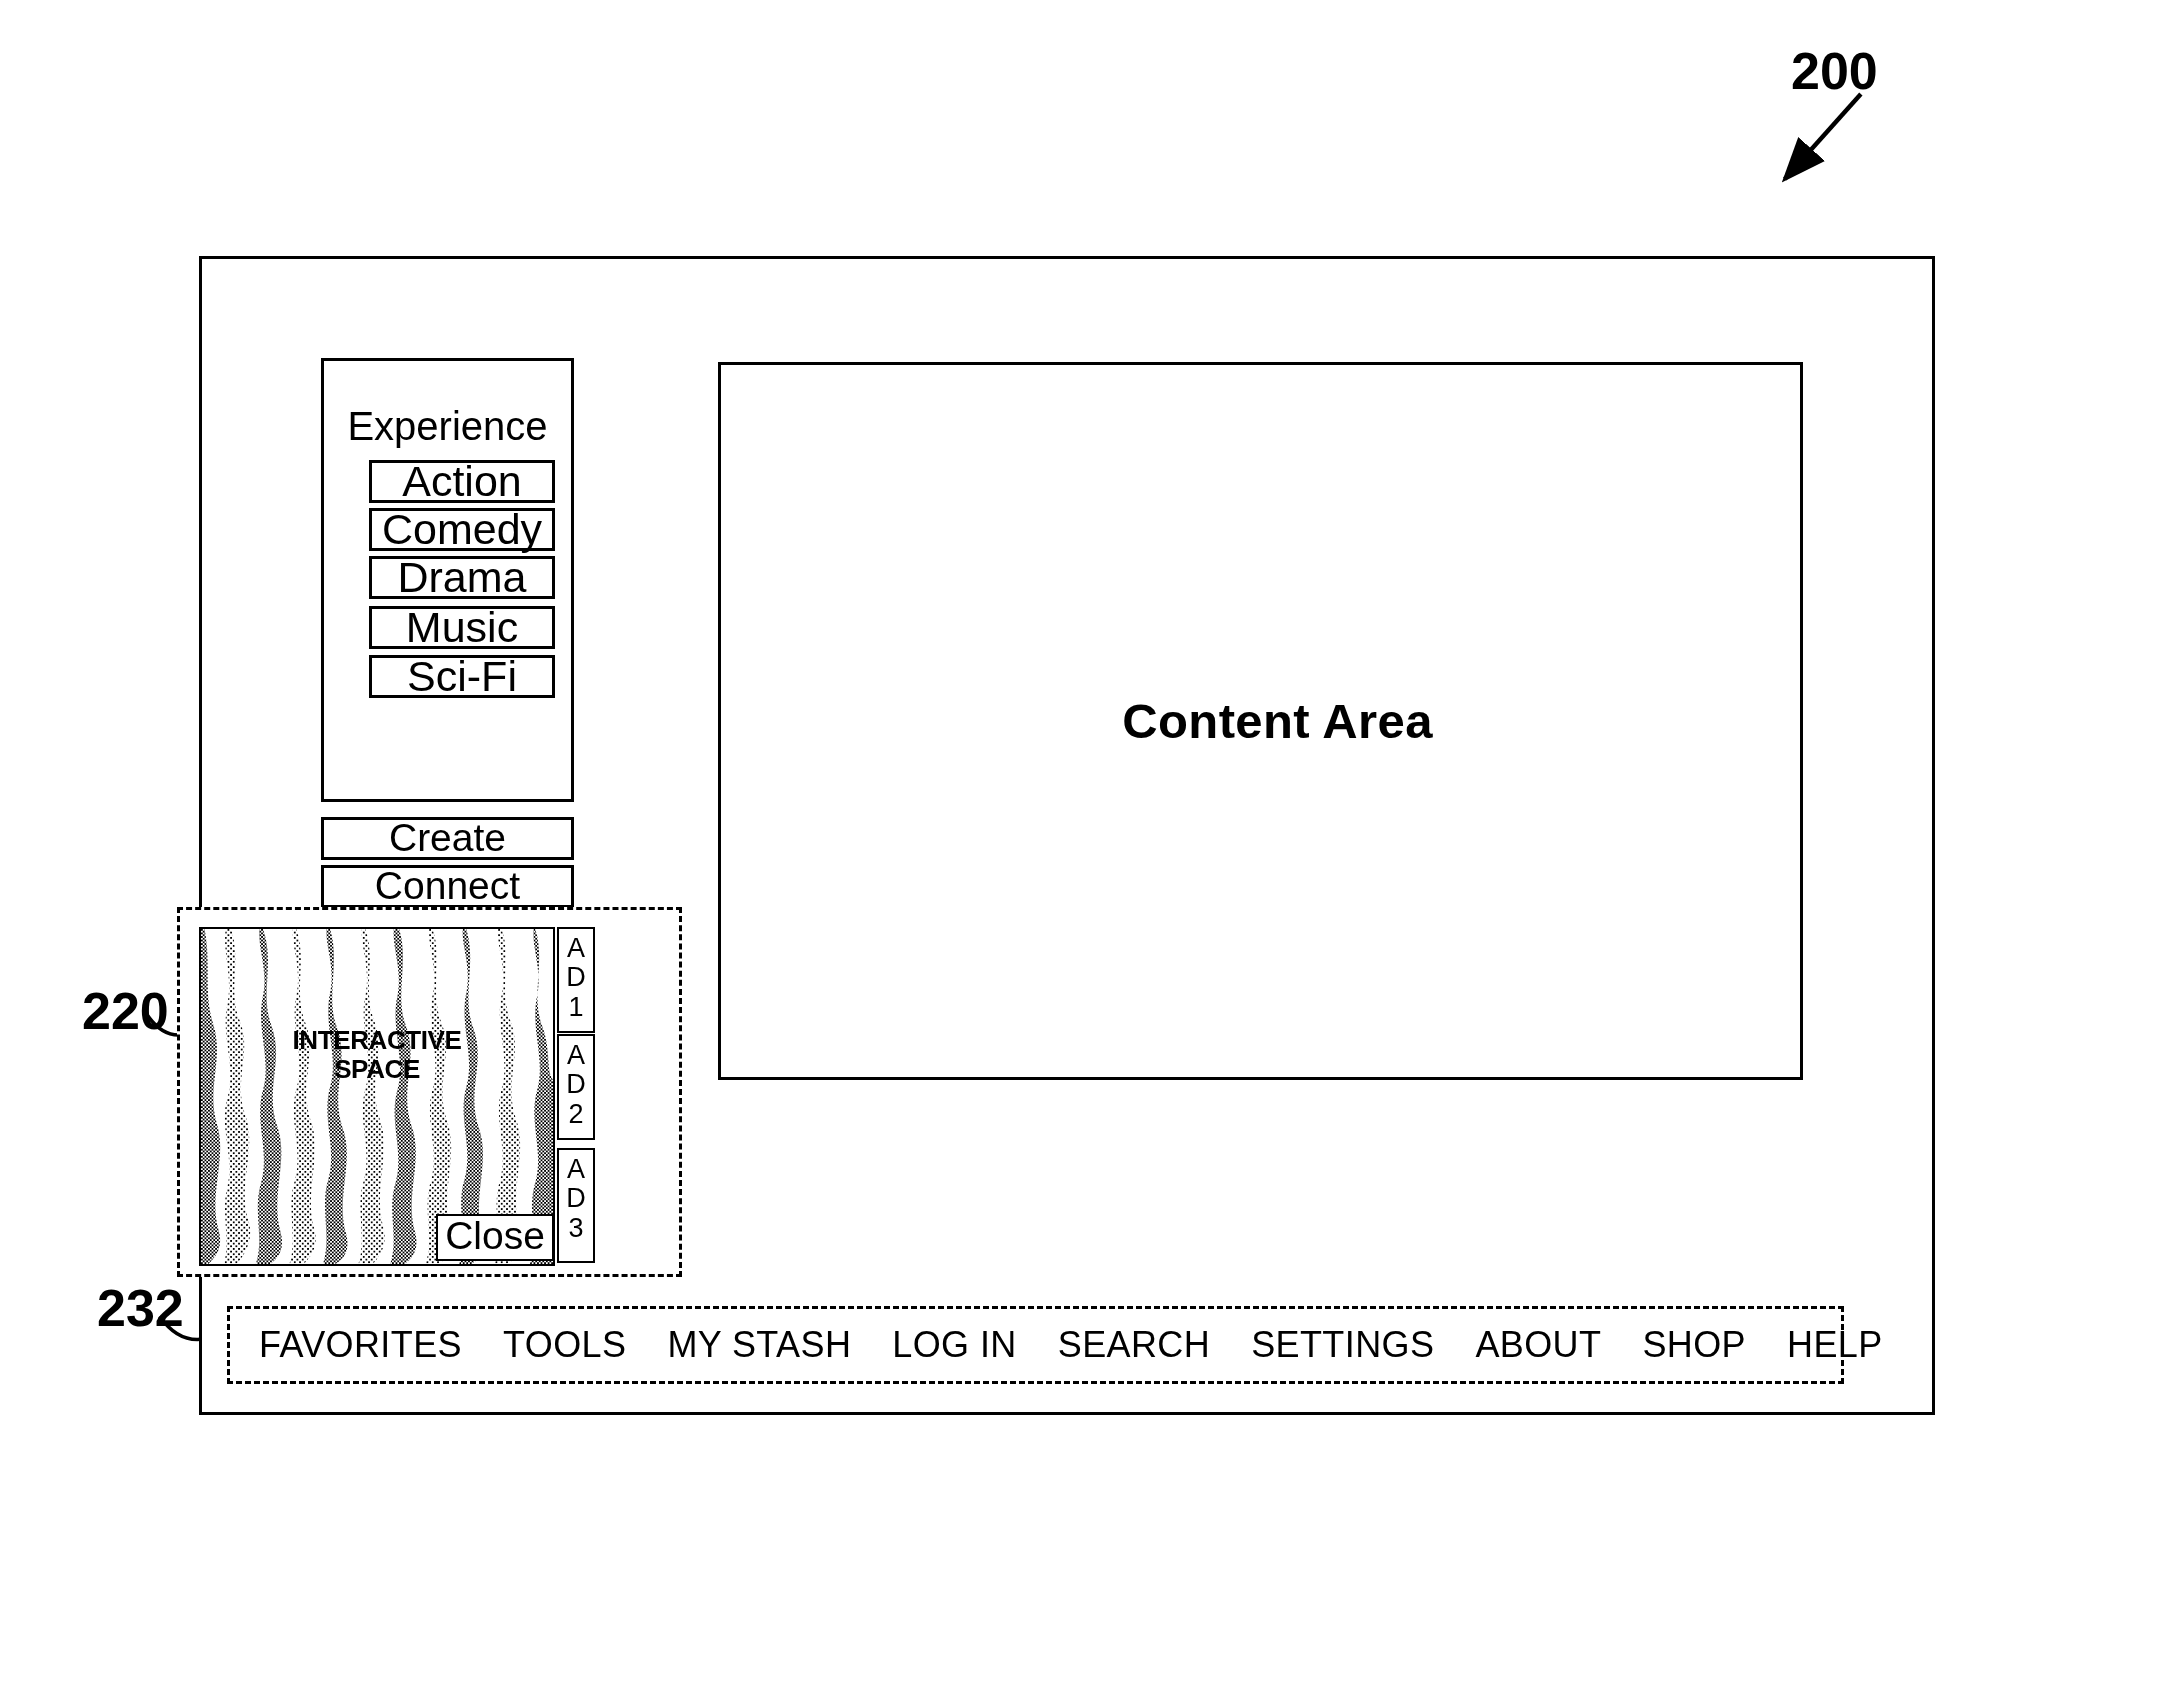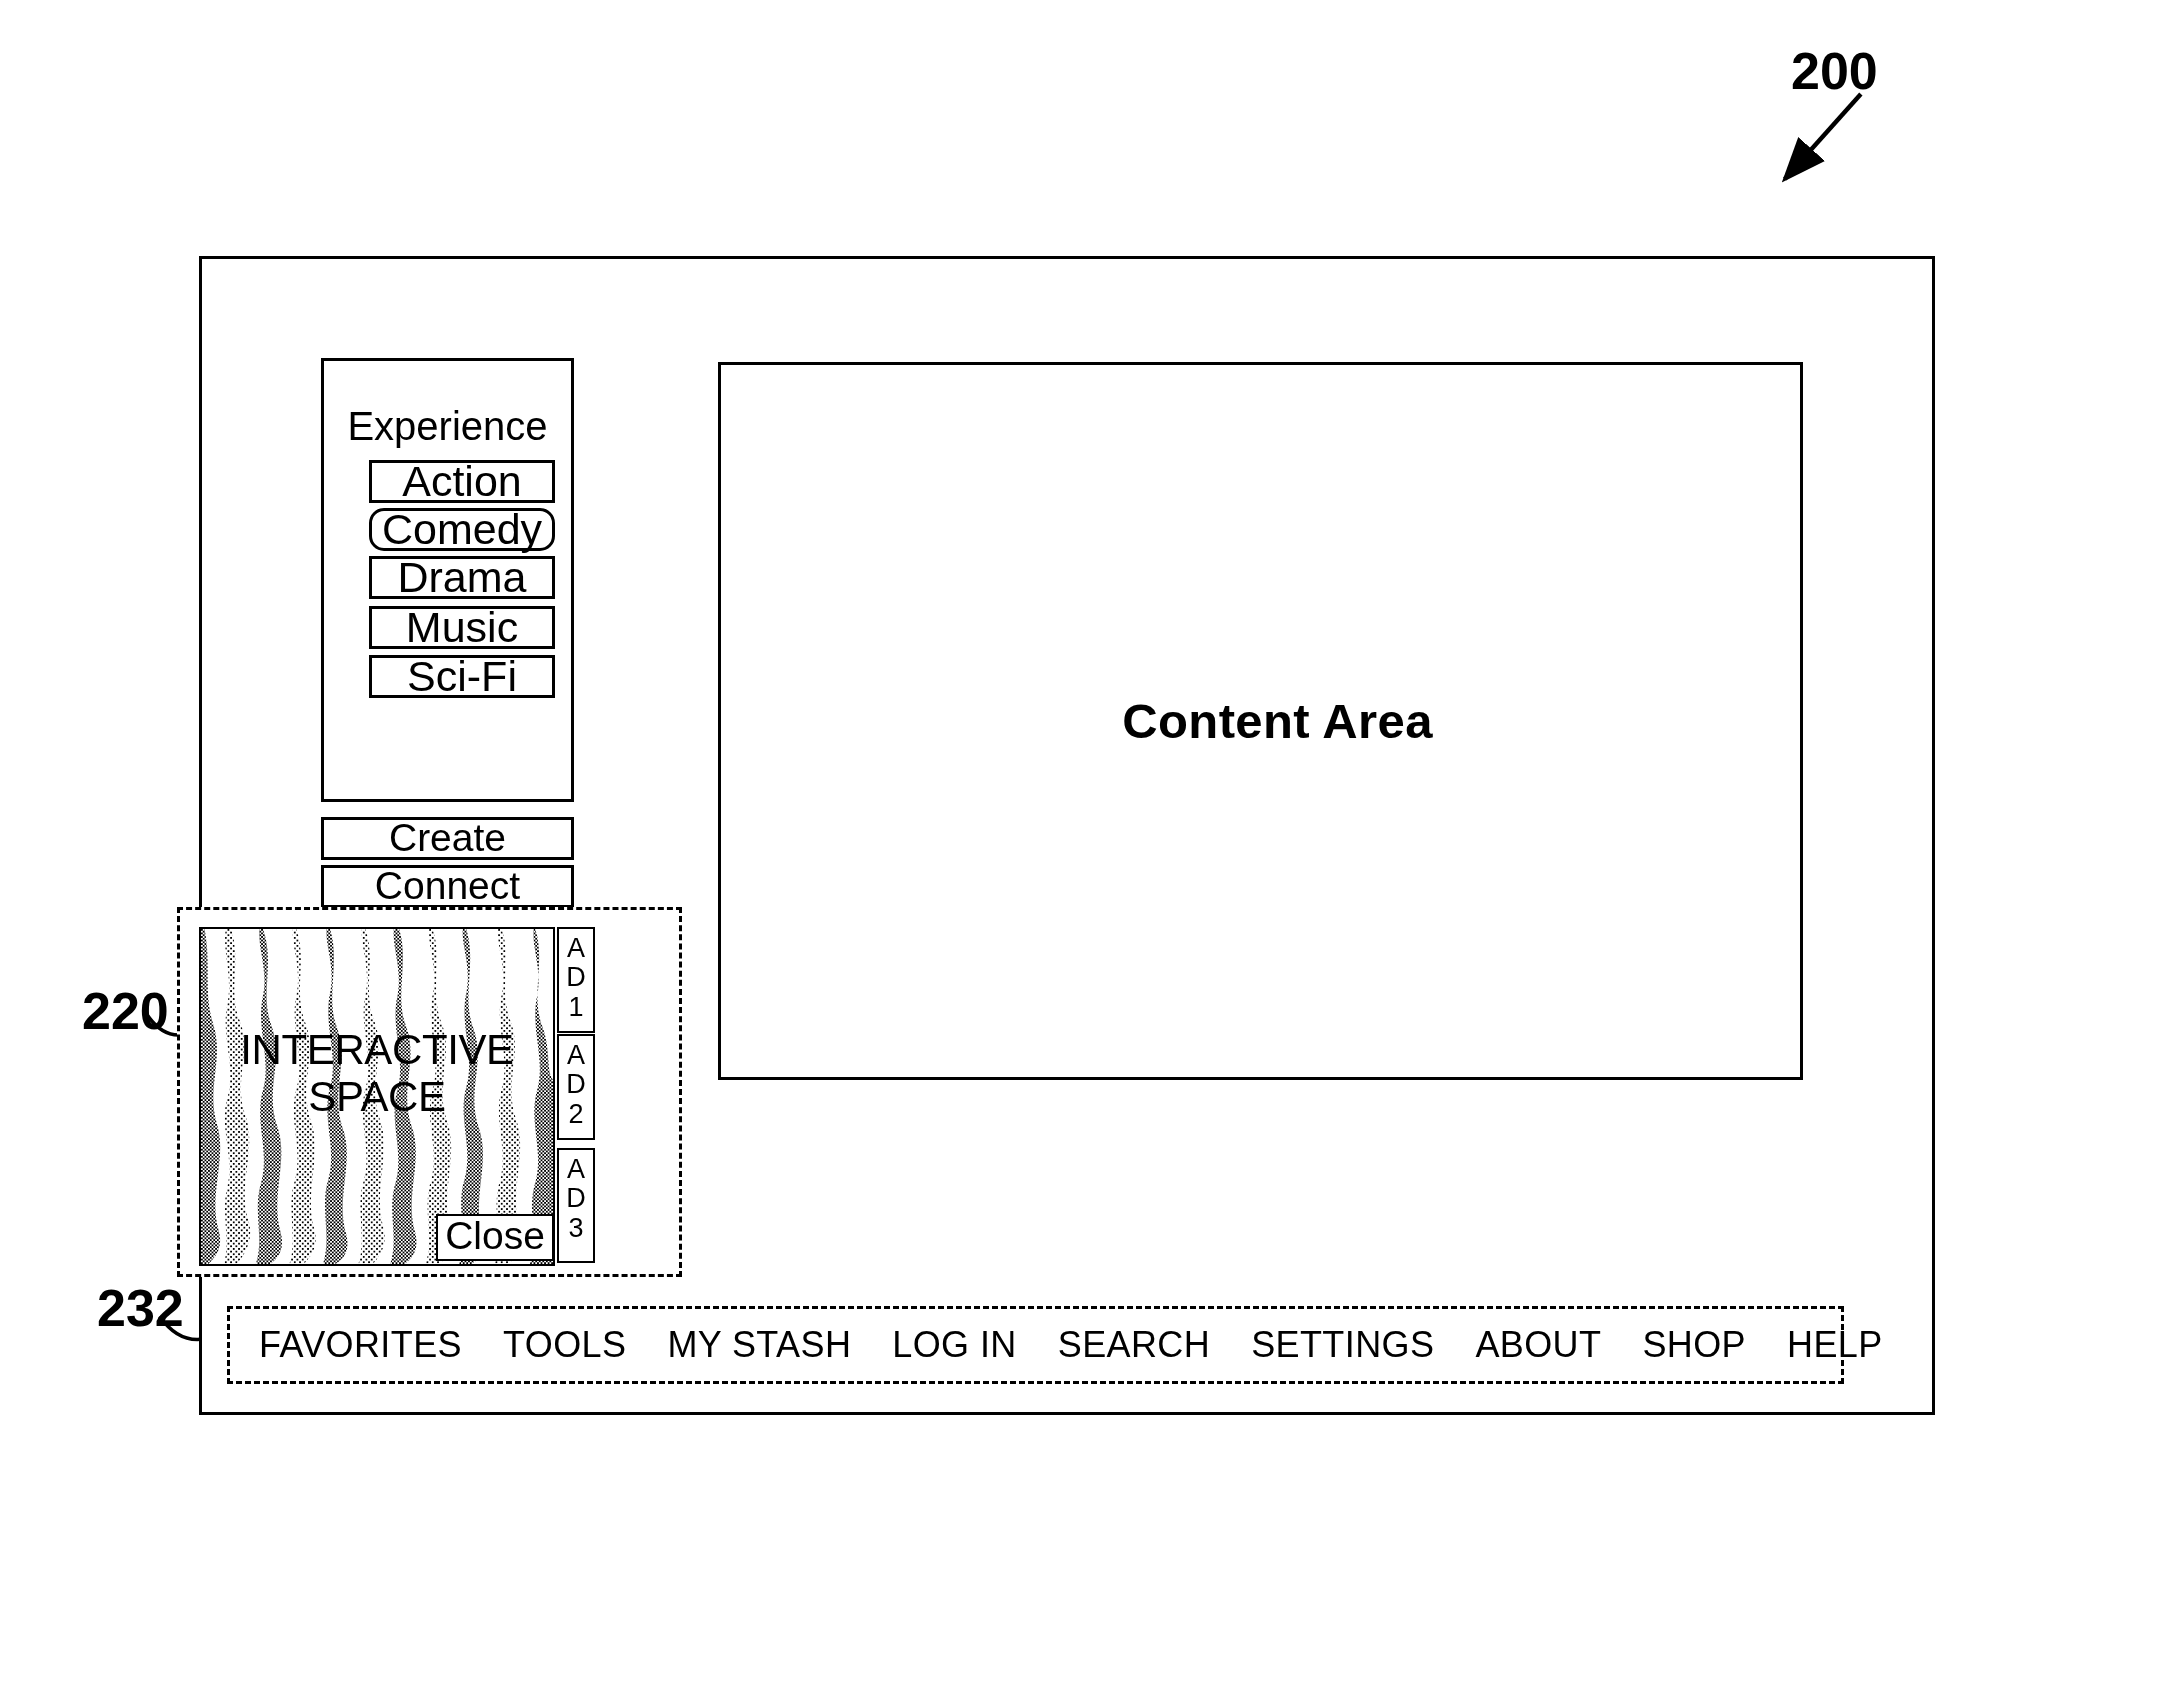--- a/index.html
+++ b/index.html
@@ -158,22 +158,22 @@
     left: 0; top: 0;
     width: 100%;
     height: 100%;
   }
   #ad-space-text {
     position: absolute;
     left: 0;
     top: 97px;
     width: 100%;
     text-align: center;
-    font-size: 42px;
-    font-weight: normal;
+    font-size: 26px;
+    font-weight: bold;
     line-height: 1.12;
     letter-spacing: -0.4px;
     color: #000;
   }
   #ad-space-text span { display: block; }
 
   
   .ad-tab {
     position: absolute;
     left: 557px;
@@ -307,21 +307,21 @@
   <div id="outer-frame"></div>
 
   <div id="content-area">
     <div id="content-area-label">Content Area</div>
   </div>
 
   <div id="experience-panel">
     <div id="experience-title">Experience</div>
 
     <div class="genre-btn" style="top:99px;">Action</div>
-    <div class="genre-btn" style="top:147px;border-radius:15px;">Comedy</div>
+    <div class="genre-btn" style="top:147px;">Comedy</div>
     <div class="genre-btn" style="top:195px;">Drama</div>
     <div class="genre-btn" style="top:245px;">Music</div>
     <div class="genre-btn" style="top:294px;">Sci-Fi</div>
   </div>
 
   <div class="side-btn" id="btn-create">Create</div>
   <div class="side-btn" id="btn-connect">Connect</div>
 
   <div id="ad-region"></div>
 

